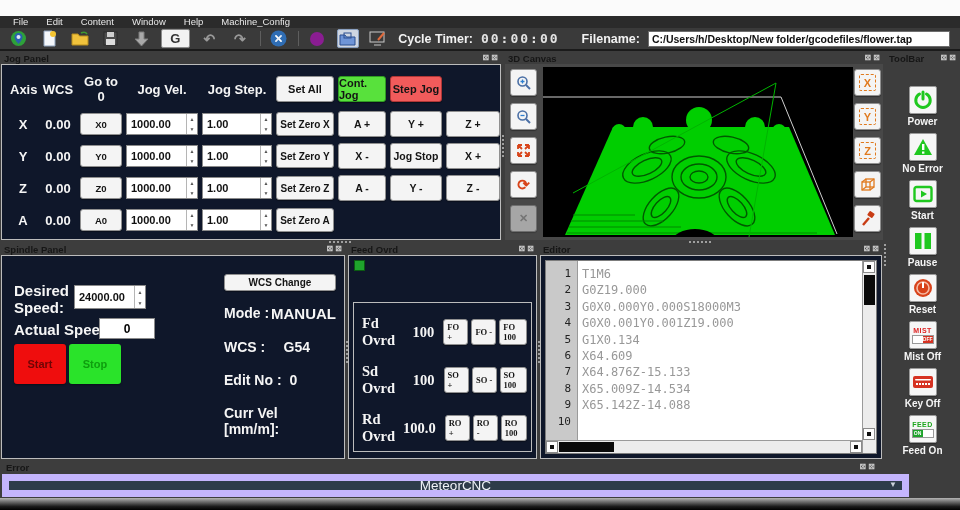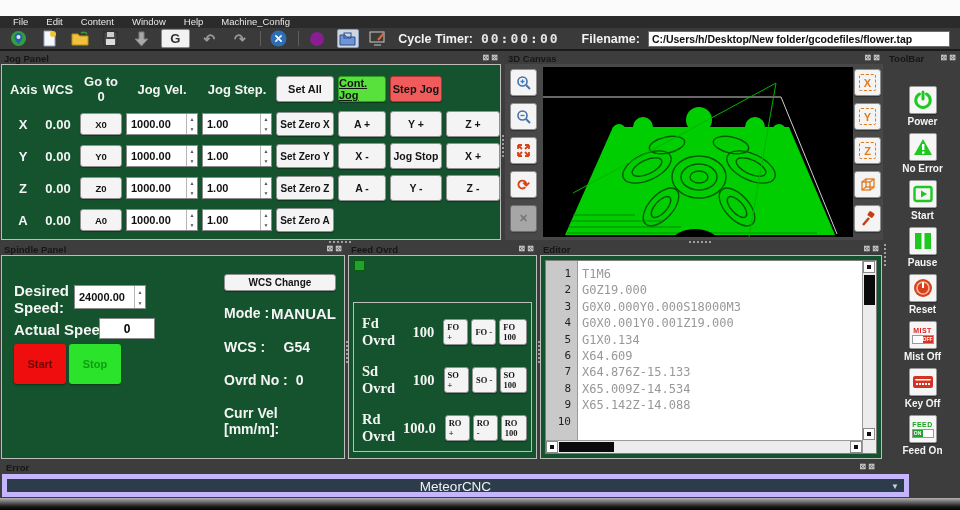--- a/index.html
+++ b/index.html
@@ -39,33 +39,33 @@
            letter-spacing:2px; margin-right:22px; }
   .filename-input { width:362px; height:16px; border:1px solid #6d6d6d; background:#fff; color:#101010;
                     font-size:10.5px; font-weight:bold; padding:0 3px; margin-right:10px; }
 
   
   .panel { position:absolute; }
   .panel-title { height:12px; display:flex; align-items:center; padding:0 3px;
                  font-size:9.5px; font-weight:600; color:#161616; }
   .dock-ics { margin-left:auto; display:flex; gap:2px; }
   .dock-ic { font-size:8px; color:#c9c9c9; line-height:10px; }
-  .panel-body { border:1px solid #bcbcbc; background:#14532d; position:relative; }
+  .panel-body { border:1px solid #bcbcbc; background:#0f172a; position:relative; }
 
   
   .jog-grid { display:grid; padding:8px 4px 4px 8px;
               grid-template-columns:26px 36px 42px 72px 70px 58px 48px 52px 54px;
               grid-template-rows:32px 26px 26px 26px 26px; column-gap:4px; row-gap:6px; align-items:center; }
   .hcell { color:#f5f5f5; font-weight:bold; font-size:13px; text-align:center; }
   .acell { color:#f5f5f5; font-weight:bold; font-size:13px; text-align:center; }
   .btn { background:#f4f4f4; border:1px solid #909090; border-radius:3px; color:#141414;
          font-weight:bold; display:flex; align-items:center; justify-content:center; cursor:default;
          box-shadow:0 1px 1px rgba(0,0,0,.35); }
   .btn-setall { height:26px; font-size:11px; }
-  .btn-green { background:#58e13c; border-color:#2f9c22;text-decoration:underline; }
+  .btn-green { background:#58e13c; border-color:#2f9c22; }
   .btn-red { background:#f25b5b; border-color:#b03636; }
   .btn-goto { height:22px; font-size:9.5px; }
   .btn-setzero { height:24px; font-size:10px; }
   .btn-pad { height:26px; font-size:10.5px; }
   .spin { height:22px; background:#fff; border:1px solid #8a8a8a; display:flex; }
   .spinval { flex:1; min-width:0; border:0; outline:0; font-family:"Liberation Sans",sans-serif;
              font-weight:bold; font-size:11px; color:#101010; padding-left:4px; background:transparent; }
   .spin-arrows { width:11px; border-left:1px solid #b5b5b5; display:flex; flex-direction:column; }
   .spin-arrows span { flex:1; font-size:5px; color:#555; display:flex; align-items:center; justify-content:center; }
 
@@ -117,22 +117,22 @@
   .ed-line { font-family:"DejaVu Sans Mono", monospace; font-size:12px; color:#989898; height:16.4px;
              line-height:16.4px; white-space:nowrap; }
   .ed-vscroll { width:14px; background:#ececec; border-left:1px solid #9a9a9a; position:relative; }
   .ed-hscroll { position:absolute; left:0; right:14px; bottom:0; height:13px; background:#ececec; border-top:1px solid #9a9a9a; }
   .sb-arrow { position:absolute; width:12px; height:12px; background:#fdfdfd; border:1px solid #8a8a8a;
               display:flex; align-items:center; justify-content:center; }
   .sb-arrow i { width:4px; height:4px; background:#111; display:block; }
   .sb-thumb { position:absolute; background:#0a0a0a; }
 
   
-  .banner { position:absolute; left:2px; right:2px; top:13px; height:23px; background:#2d3c4a; border:5px solid #c4b5fd;
-            display:flex; align-items:flex-start; justify-content:center; color:#eef2f6; font-size:13.5px; }
+  .banner { position:absolute; left:2px; right:2px; top:13px; height:23px; background:#2d3c4a; border:7px solid #c4b5fd;
+            display:flex; align-items:center; justify-content:center; color:#eef2f6; font-size:13.5px; }
   .banner .caret { position:absolute; right:5px; bottom:1px; font-size:8px; color:#c9d1d9; }
   .bottombar { position:absolute; left:0; top:498px; width:960px; height:12px;
                background:linear-gradient(#b5b5b5, #7c7c7c 25%, #1c1c1c 70%, #000); }
 
   .splitter-v { position:absolute; width:5px; display:flex; align-items:center; justify-content:center; }
   .splitter-v i { border-left:2px dotted #9f9f9f; height:22px; display:block; }
   .splitter-h { position:absolute; height:5px; display:flex; align-items:center; justify-content:center; }
   .splitter-h i { border-top:2px dotted #9f9f9f; width:22px; display:block; }
 </style>
 </head>
@@ -567,21 +567,21 @@
         <div class="btn" style="height:17px; font-size:10px; margin-bottom:14px;">WCS Change</div>
         <div class="sp-row">
             <span>Mode :</span>
             <span style="font-size:15px;">MANUAL</span>
           </div>
         <div class="sp-row">
             <span>WCS :</span>
             <span style="margin-right:26px;">G54</span>
           </div>
         <div class="sp-row" style="justify-content:flex-start; gap:8px;">
-            <span>Ovrd No :</span>
+            <span>Edit No :</span>
             <span>0</span>
           </div>
         <div class="sp-row" style="width:80px;">
             <span>Curr Vel [mm/m]:</span>
           </div>
       </div>
     </div>
   </div>
 
   <div class="panel" style="left:348px; top:243px; width:189px; height:217px;">

